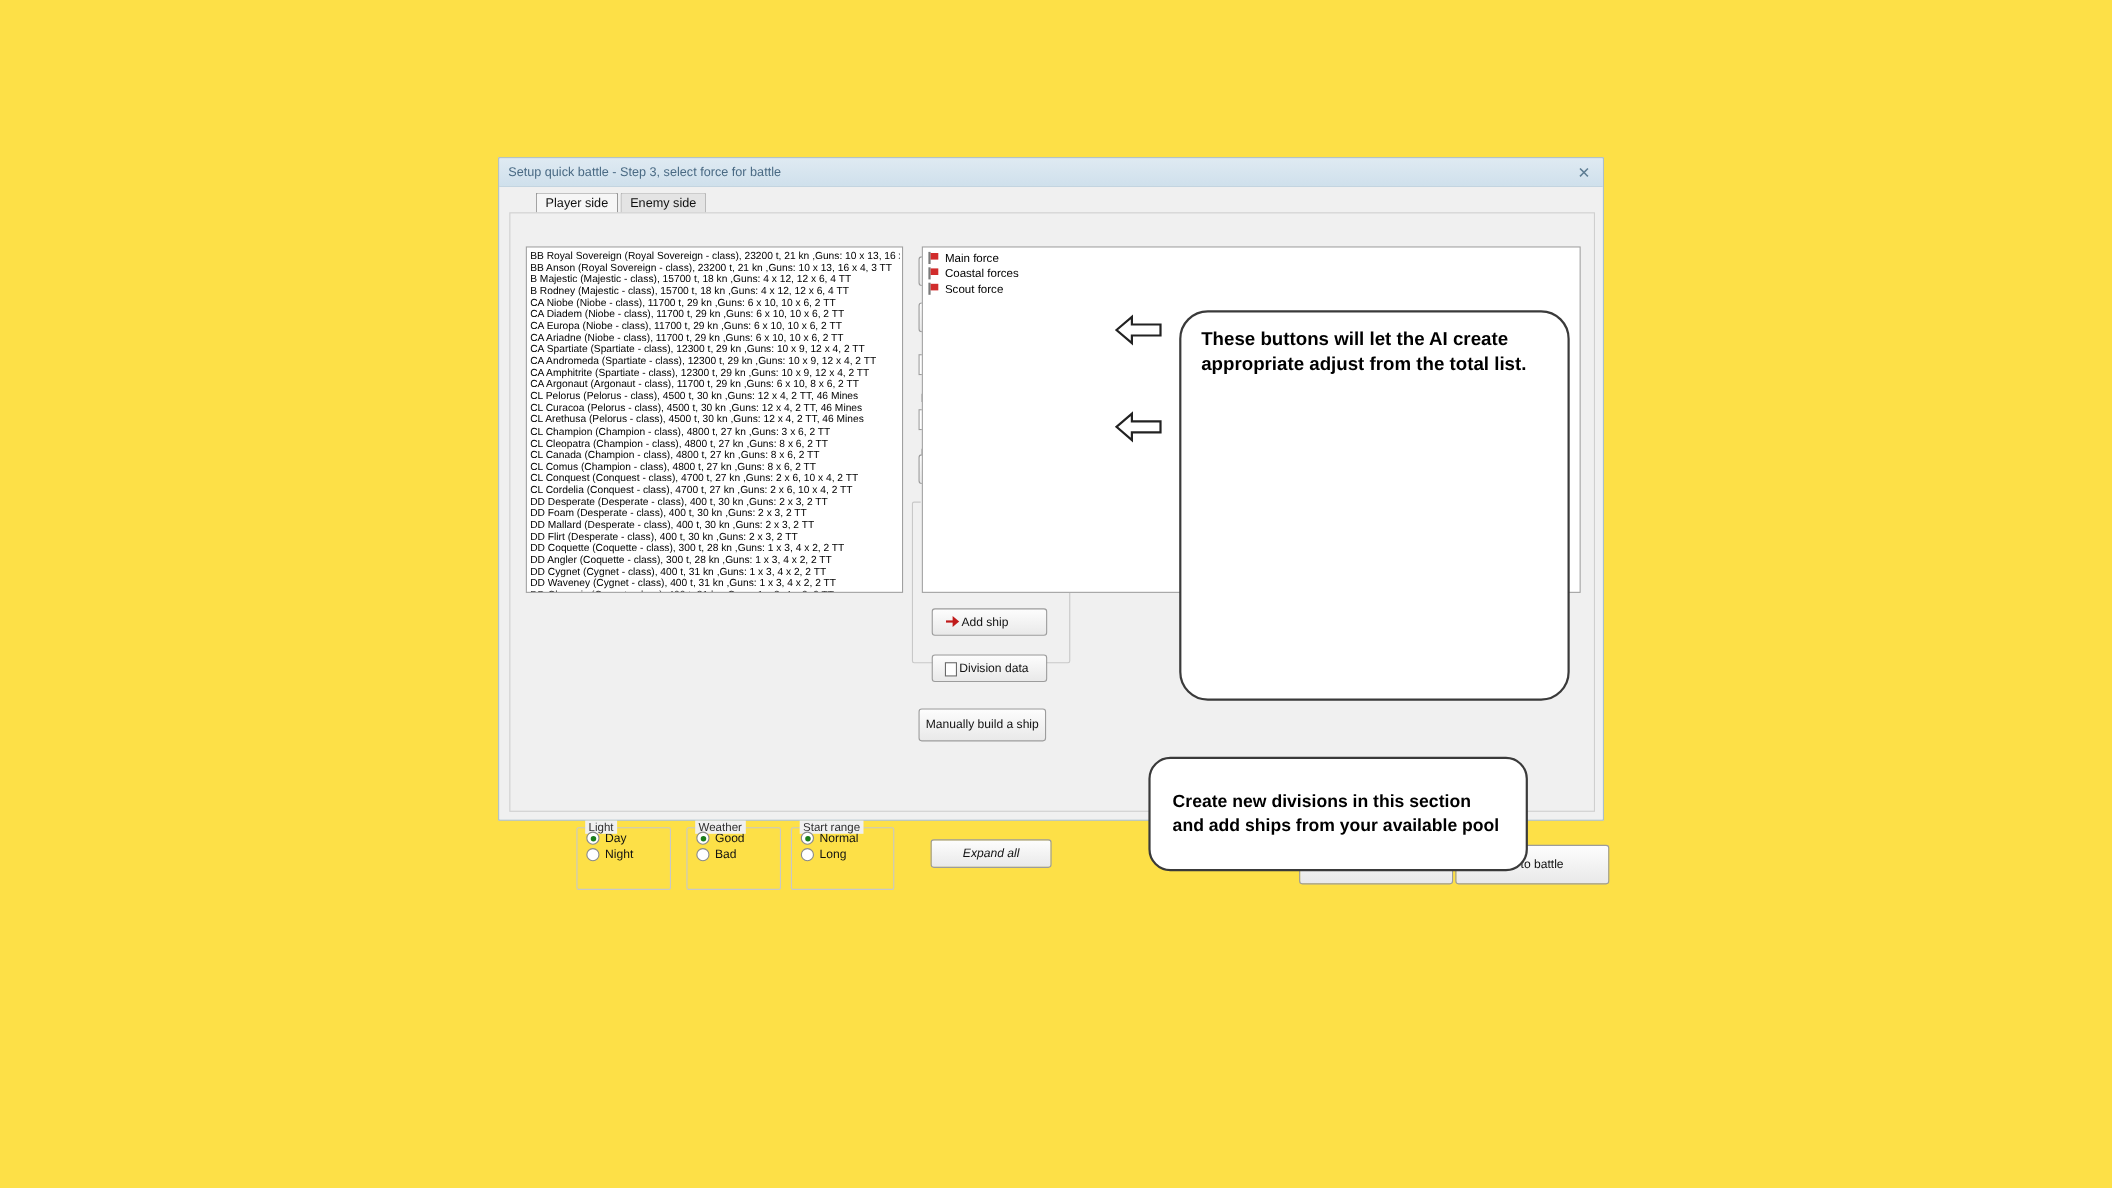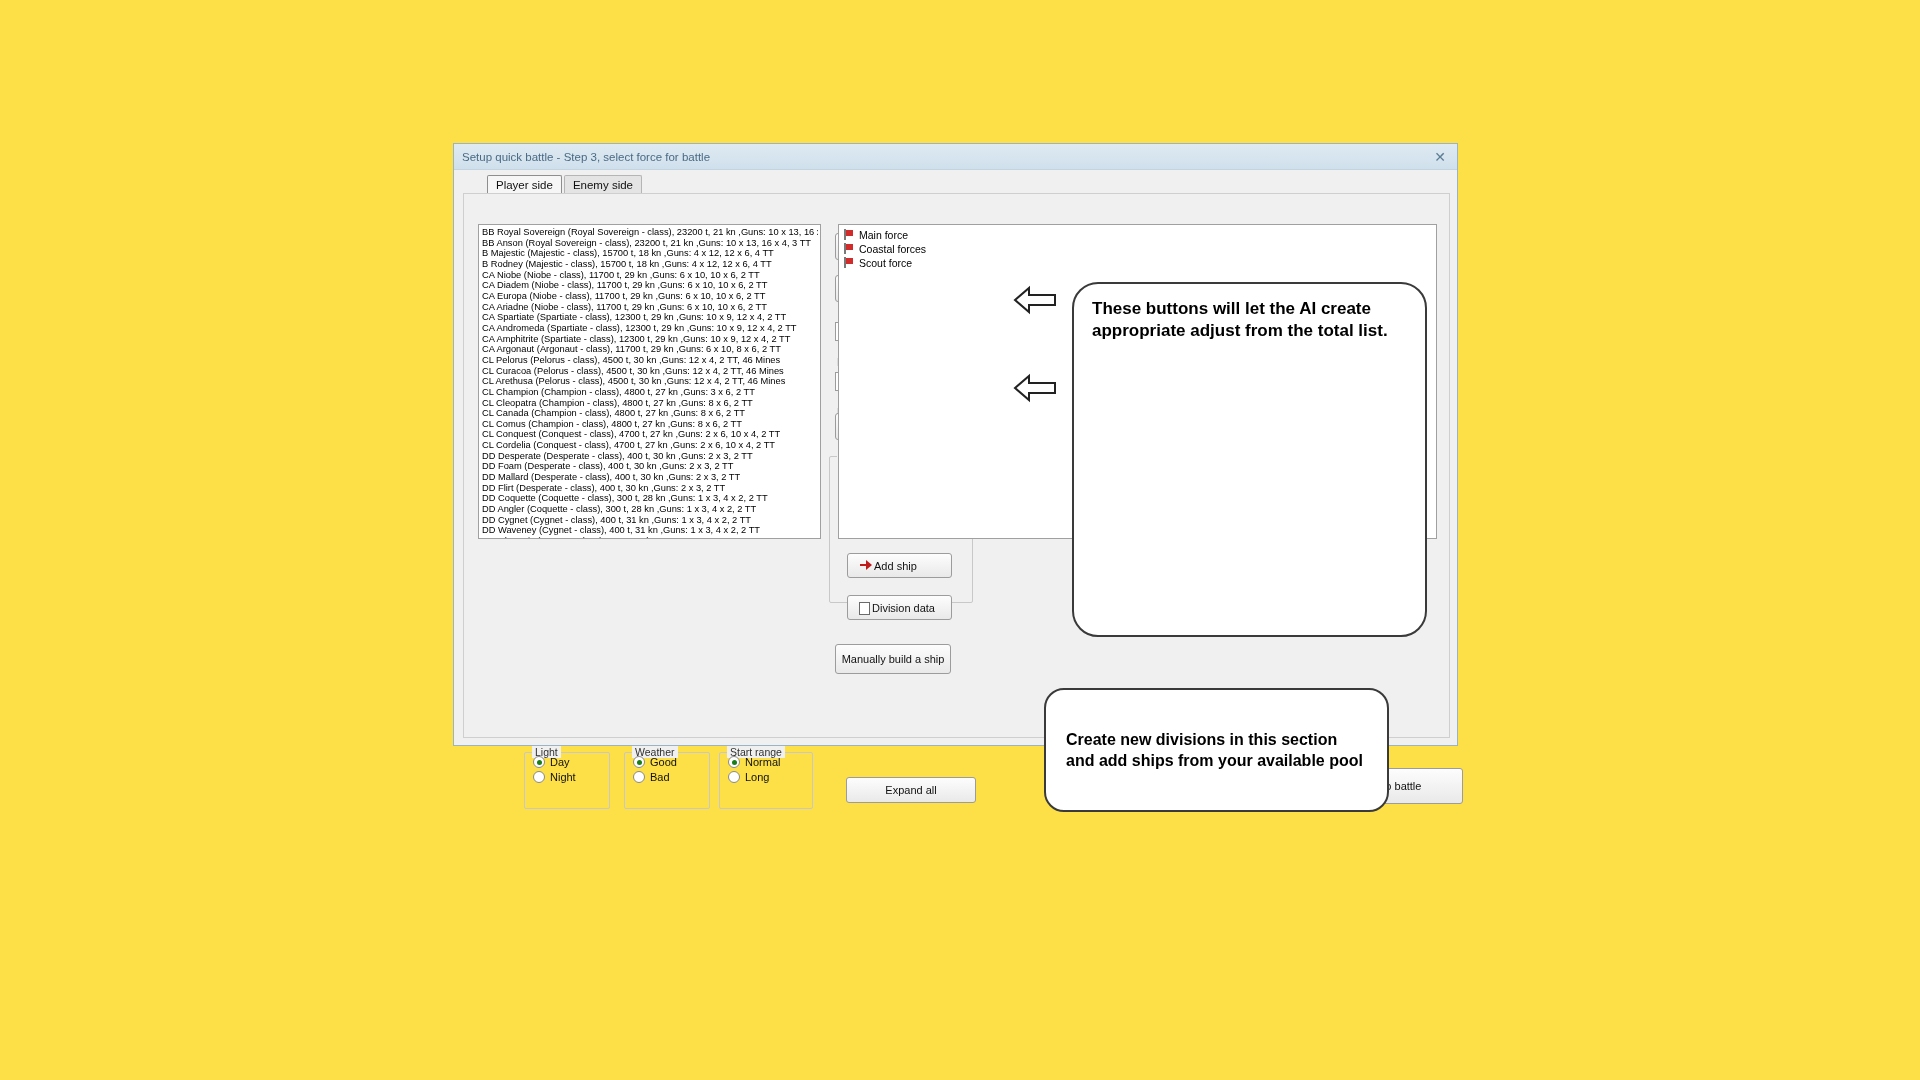--- a/index.html
+++ b/index.html
@@ -418,37 +418,37 @@
         <div class="radio-row">
           <span class="radio on"></span>
           <span>Normal</span>
         </div>
         <div class="radio-row">
           <span class="radio"></span>
           <span>Long</span>
         </div>
       </div>
 
-      <div class="btn" style="left:392px; top:607px; width:130px; height:26px;">Expand all</div>
+      <div class="btn" style="left:392px; top:593px; width:110px; height:26px;font-style:italic;">Expand all</div>
       <div class="btn" style="left:727px; top:598px; width:140px; height:36px;">Cancel</div>
       <div class="btn" style="left:869px; top:598px; width:140px; height:36px;">Go to battle</div>
 
     </div>
   </div>
 
   <svg class="arrow-left" style="left:1013px; top:285px;" viewBox="0 0 44 30">
     <polygon points="2,15 16,3 16,10 42,10 42,20 16,20 16,27" fill="#ffffff" stroke="#222222" stroke-width="2"></polygon>
   </svg>
   <svg class="arrow-left" style="left:1013px; top:373px;" viewBox="0 0 44 30">
     <polygon points="2,15 16,3 16,10 42,10 42,20 16,20 16,27" fill="#ffffff" stroke="#222222" stroke-width="2"></polygon>
   </svg>
 
   <div class="callout" style="left:1072px; top:282px; width:355px; height:355px;">
     <div>These buttons will let the AI create appropriate adjust from the total list.</div>
     <div style="height:18px;"></div>
   </div>
 
 
-  <div class="callout small" style="left:1044px; top:688px; width:345px; height:124px; display:flex; align-items:center; padding:0 20px;">
+  <div class="callout small" style="left:1044px; top:688px; width:345px; height:104px; display:flex; align-items:center; padding:0 20px;">
     <span>Create new divisions in this section and add ships from your available pool</span>
   </div>
 
 </div>
 
 </body></html>

